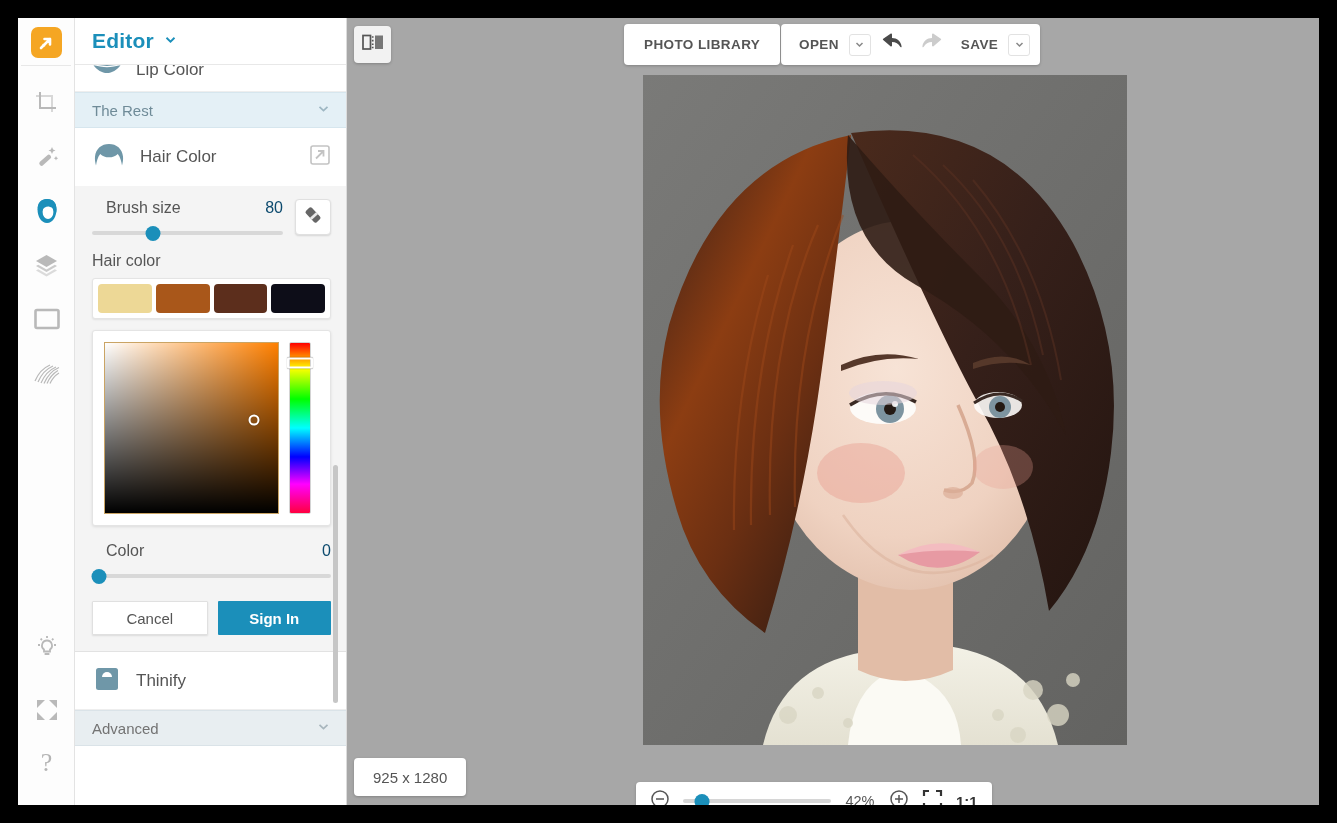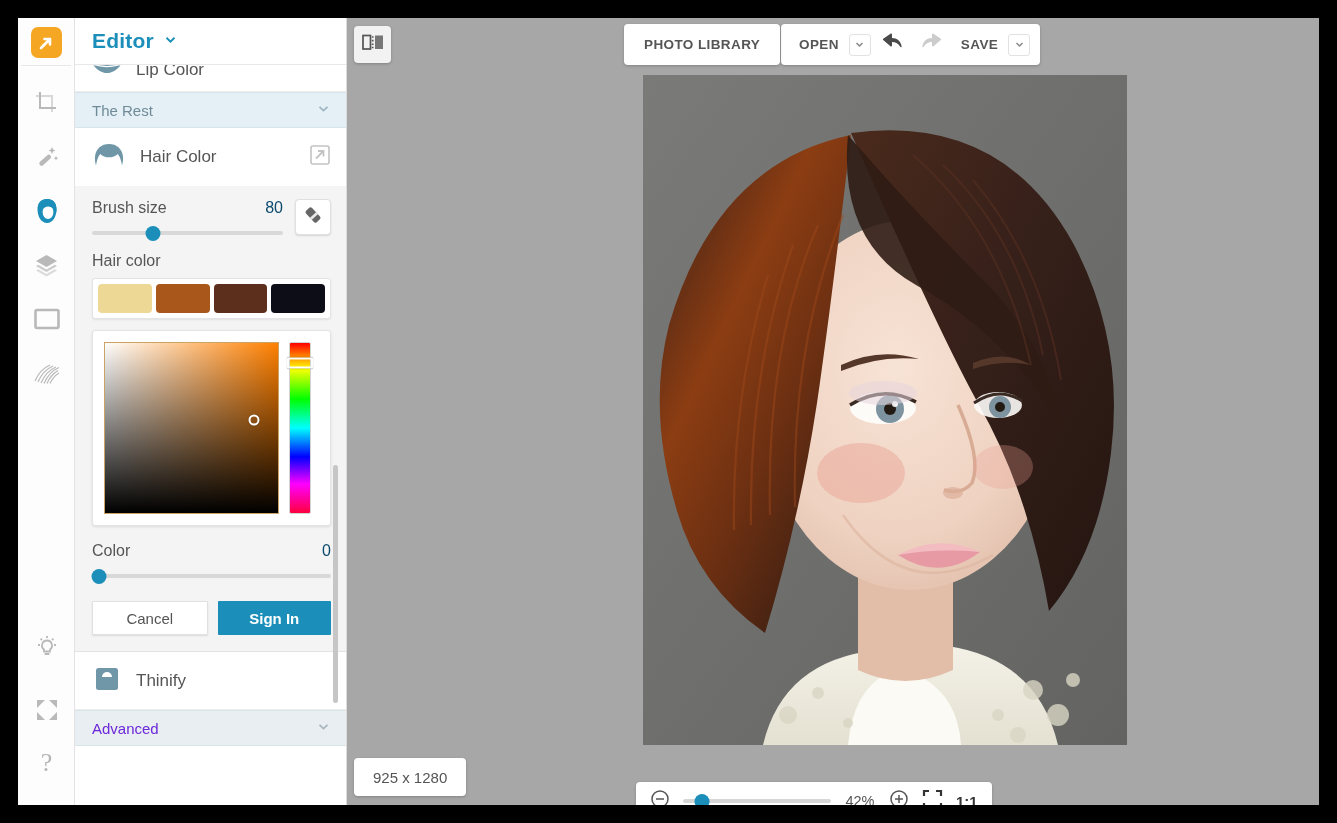--- a/index.html
+++ b/index.html
@@ -67,40 +67,40 @@
   .sect-head {
     height: 36px; display: flex; align-items: center;
     padding: 0 16px 0 17px;
     justify-content: space-between;
     background: #e4f0f6;
     border-top: 1px solid #d6e6ee;
     border-bottom: 1px solid #d6e6ee;
     color: #6f8b98; font-size: 15px;
     cursor: pointer;
   }
-  .sect-head.grayish { background: #e8eef1; border-color: #dae3e8; color: #6d28d9; text-align: center;}
+  .sect-head.grayish { background: #e8eef1; border-color: #dae3e8; color: #737373; text-align: center;}
   .row-item {
     height: 58px; display: flex; align-items: center;
     padding: 0 16px 0 17px; gap: 14px;
     border-bottom: 1px solid #eee;
     cursor: pointer; background: #fff;
   }
   .row-item .rlabel { font-size: 17px; color: #555; flex: 1; }
   .scroll-body {
     position: absolute; left: 0; top: 47px; width: 272px; height: 740px;
     overflow: hidden; background: #fff;
   }
   .tool-body {
     background: #f4f4f4;
     padding: 13px 16px 0 17px;
     border-bottom: 1px solid #e2e2e2;
   }
   .lbl-row {
     display: flex; align-items: center; justify-content: space-between;
-    font-size: 16px; color: #555;
+    font-size: 16px; color: #555; margin-left: 14px;
   }
   .lbl-row .val { color: #0c4a6e; font-size: 16px; }
   .slider {
     position: relative; height: 18px; margin-top: 7px;
   }
   .slider .track {
     position: absolute; left: 0; right: 0; top: 7px; height: 4px;
     background: #d8d8d8; border-radius: 2px;
   }
   .slider .thumb {

